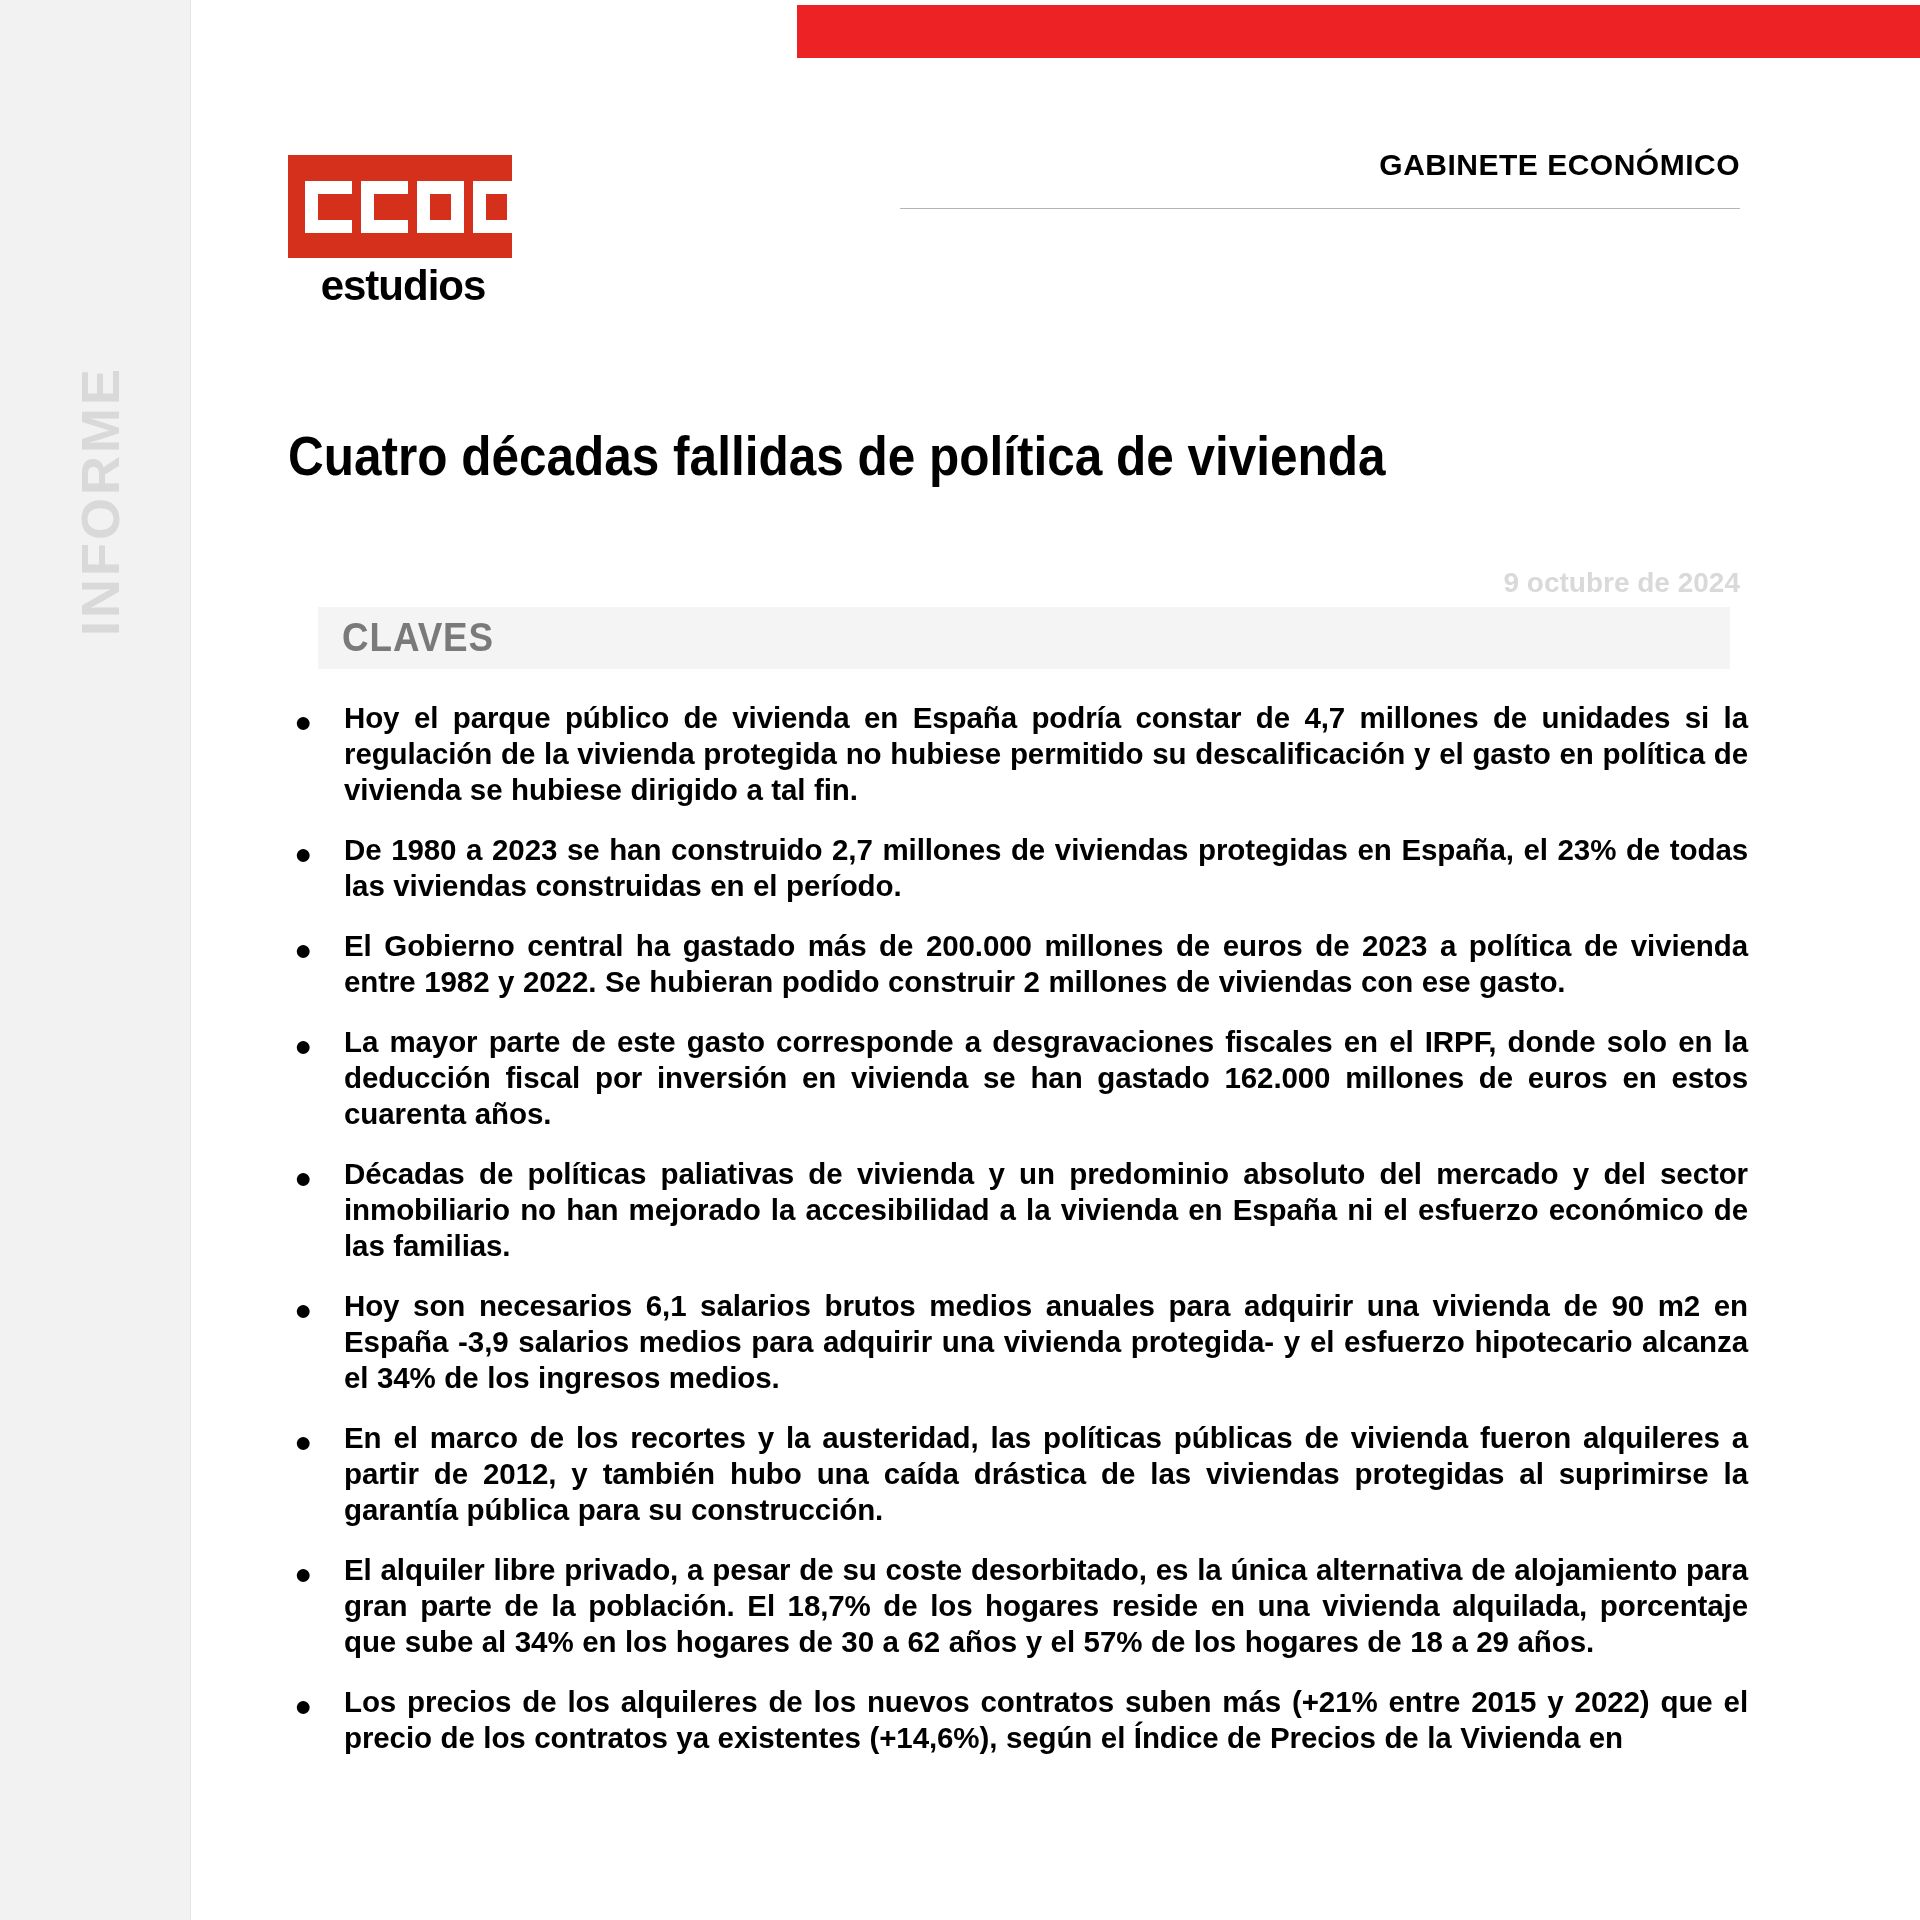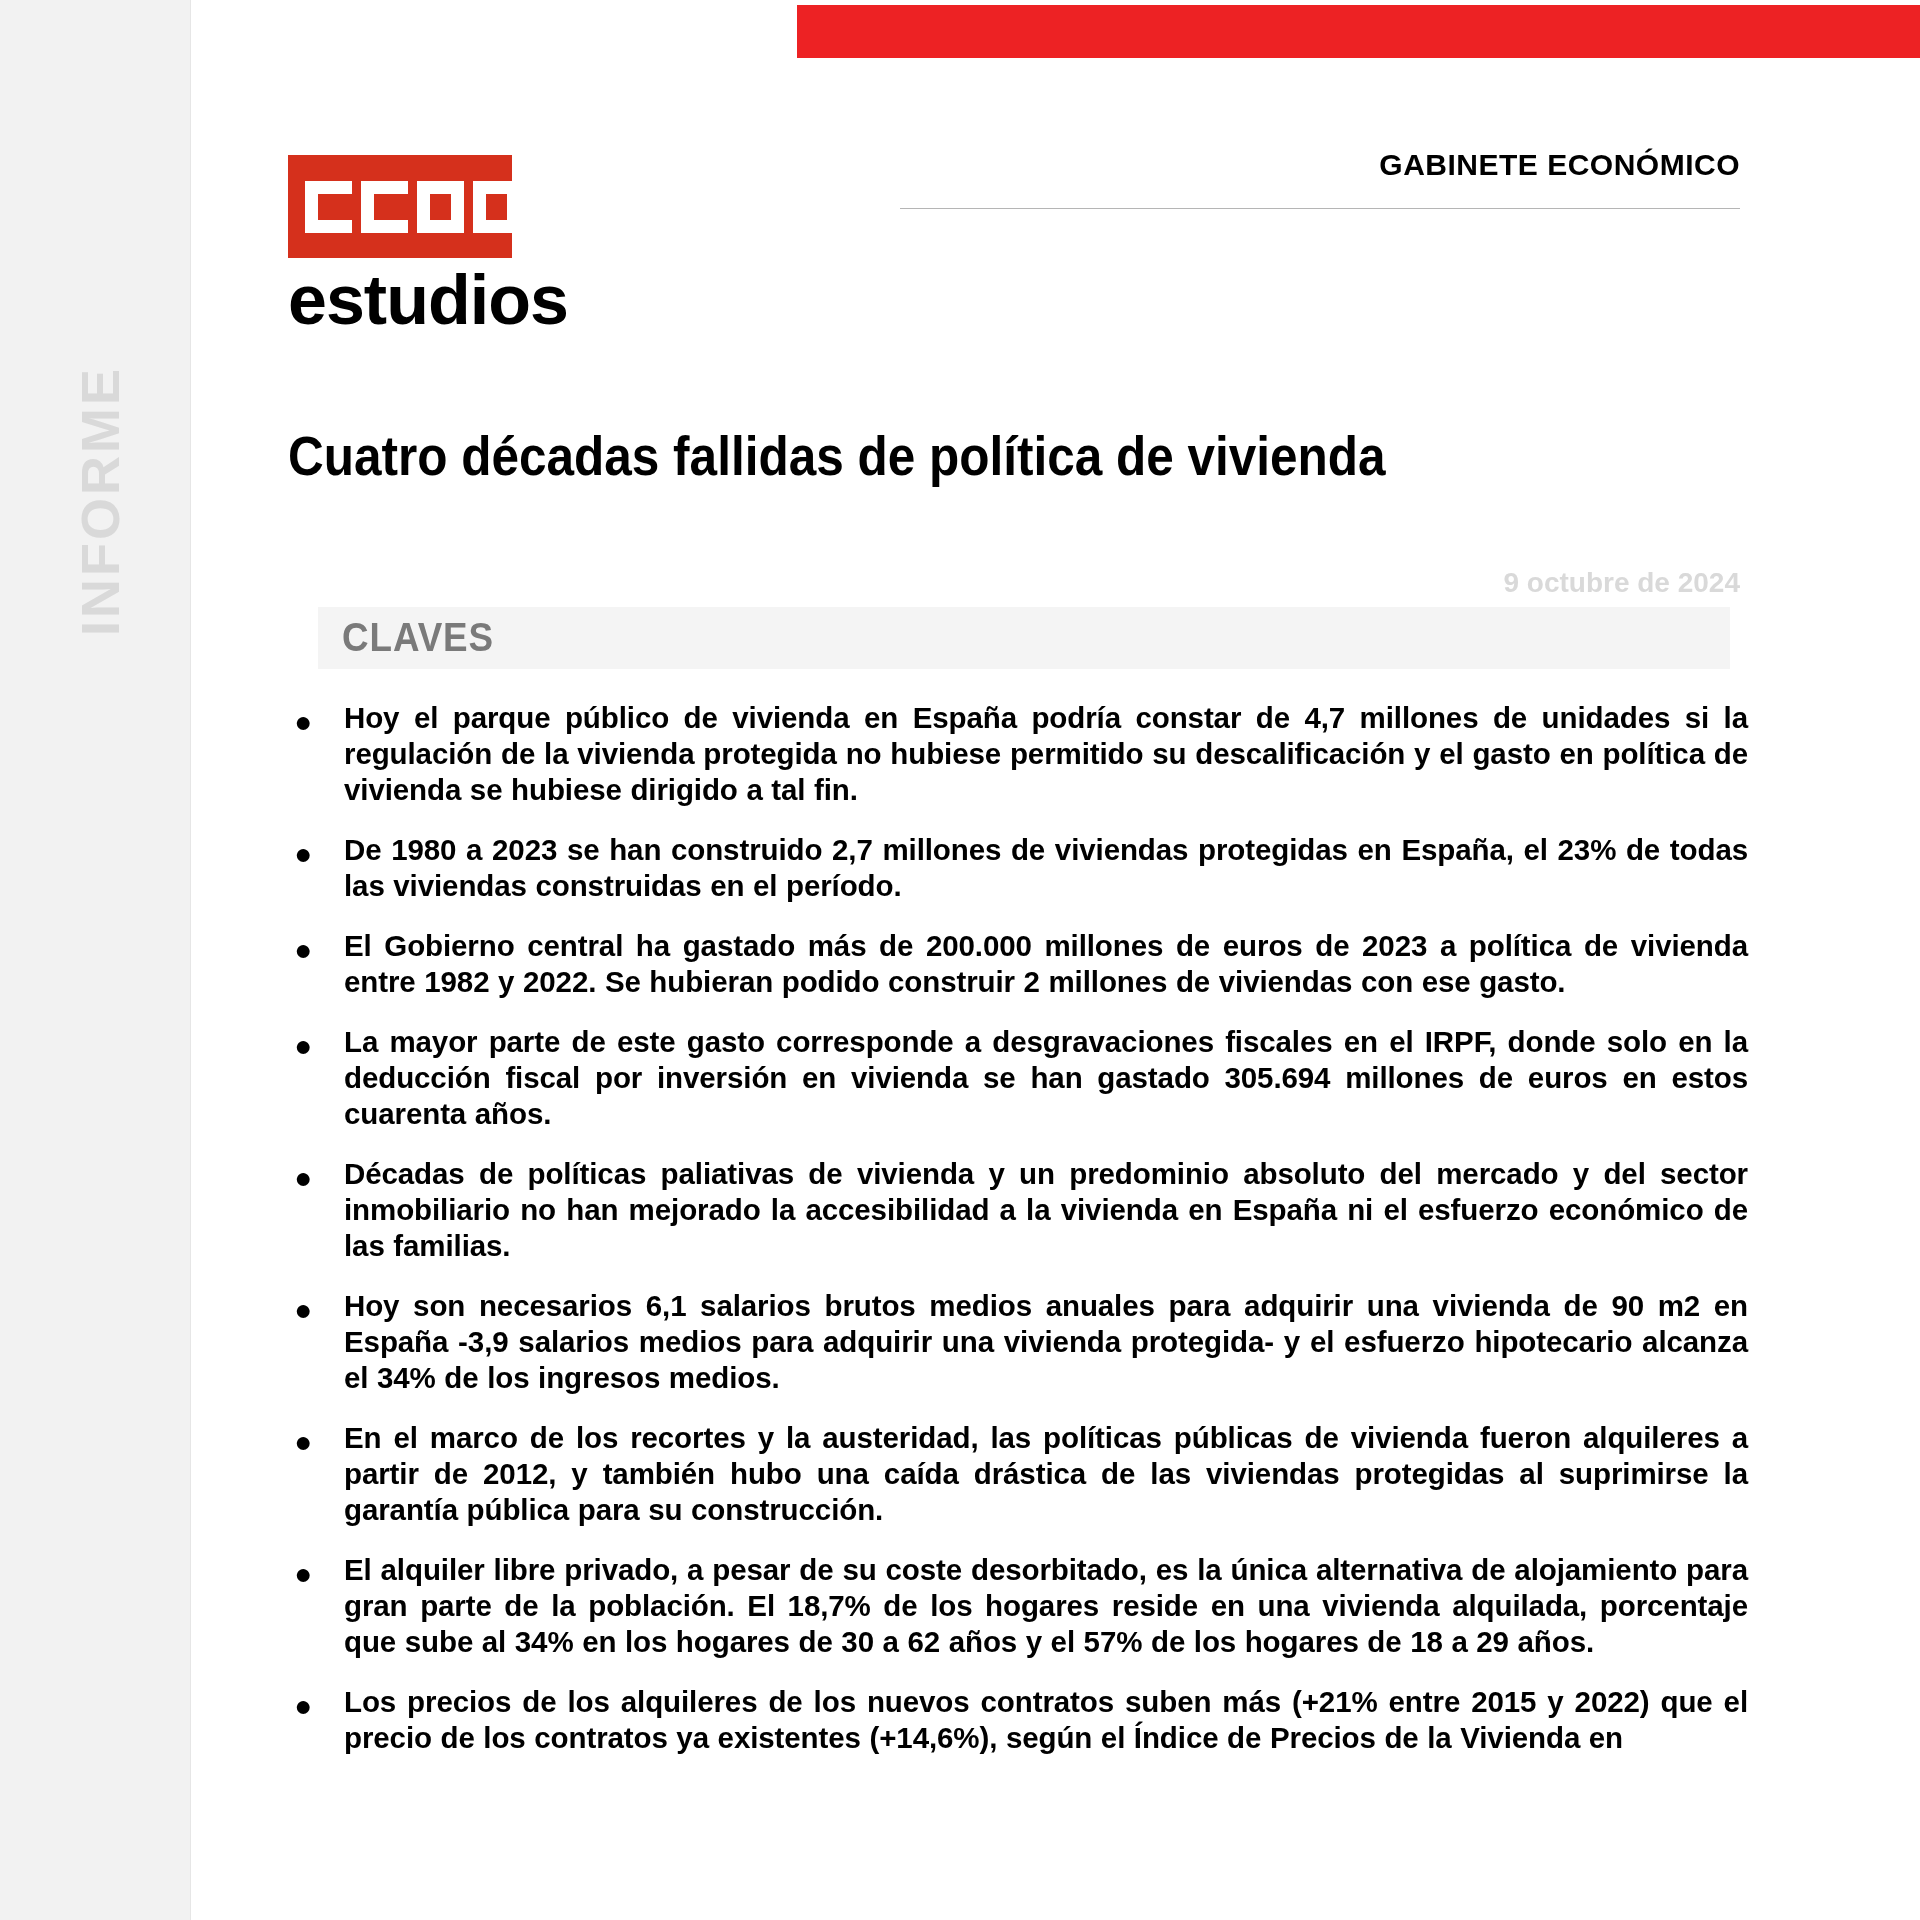--- a/index.html
+++ b/index.html
@@ -66,21 +66,21 @@
   }
   
   .gl-o{width:47px;height:52px;background:#ffffff;}
   .gl-o::after{
     content:"";position:absolute;
     left:13px;top:13px;width:21px;height:26px;background:#D5301C;
   }
   .logo-sub{
     margin-top:6px;
     text-align:center;
-    font-size:70px;
+    font-size:42px;
     font-weight:bold;
     color:#000000;
     line-height:1.05;
     letter-spacing:-1px;
   }
 
   
   .masthead{
     position:absolute;left:900px;top:148px;width:840px;
     text-align:right;
@@ -211,21 +211,21 @@
     <div class="bullet-row">
       <div class="bullet-dot">●</div>
       <div class="bullet-text">De 1980 a 2023 se han construido 2,7 millones de viviendas protegidas en España, el 23% de todas las viviendas construidas en el período.</div>
     </div>
     <div class="bullet-row">
       <div class="bullet-dot">●</div>
       <div class="bullet-text">El Gobierno central ha gastado más de 200.000 millones de euros de 2023 a política de vivienda entre 1982 y 2022. Se hubieran podido construir 2 millones de viviendas con ese gasto.</div>
     </div>
     <div class="bullet-row">
       <div class="bullet-dot">●</div>
-      <div class="bullet-text">La mayor parte de este gasto corresponde a desgravaciones fiscales en el IRPF, donde solo en la deducción fiscal por inversión en vivienda se han gastado 305.694 millones de euros en estos cuarenta años.</div>
+      <div class="bullet-text">La mayor parte de este gasto corresponde a desgravaciones fiscales en el IRPF, donde solo en la deducción fiscal por inversión en vivienda se han gastado 162.000 millones de euros en estos cuarenta años.</div>
     </div>
     <div class="bullet-row">
       <div class="bullet-dot">●</div>
       <div class="bullet-text">Décadas de políticas paliativas de vivienda y un predominio absoluto del mercado y del sector inmobiliario no han mejorado la accesibilidad a la vivienda en España ni el esfuerzo económico de las familias.</div>
     </div>
     <div class="bullet-row">
       <div class="bullet-dot">●</div>
       <div class="bullet-text">Hoy son necesarios 6,1 salarios brutos medios anuales para adquirir una vivienda de 90 m2 en España -3,9 salarios medios para adquirir una vivienda protegida- y el esfuerzo hipotecario alcanza el 34% de los ingresos medios.</div>
     </div>
     <div class="bullet-row">

